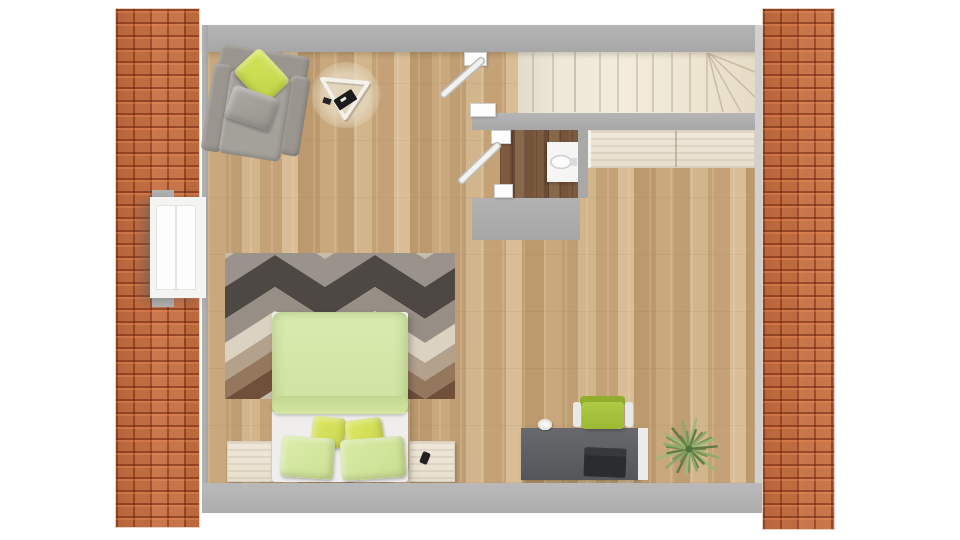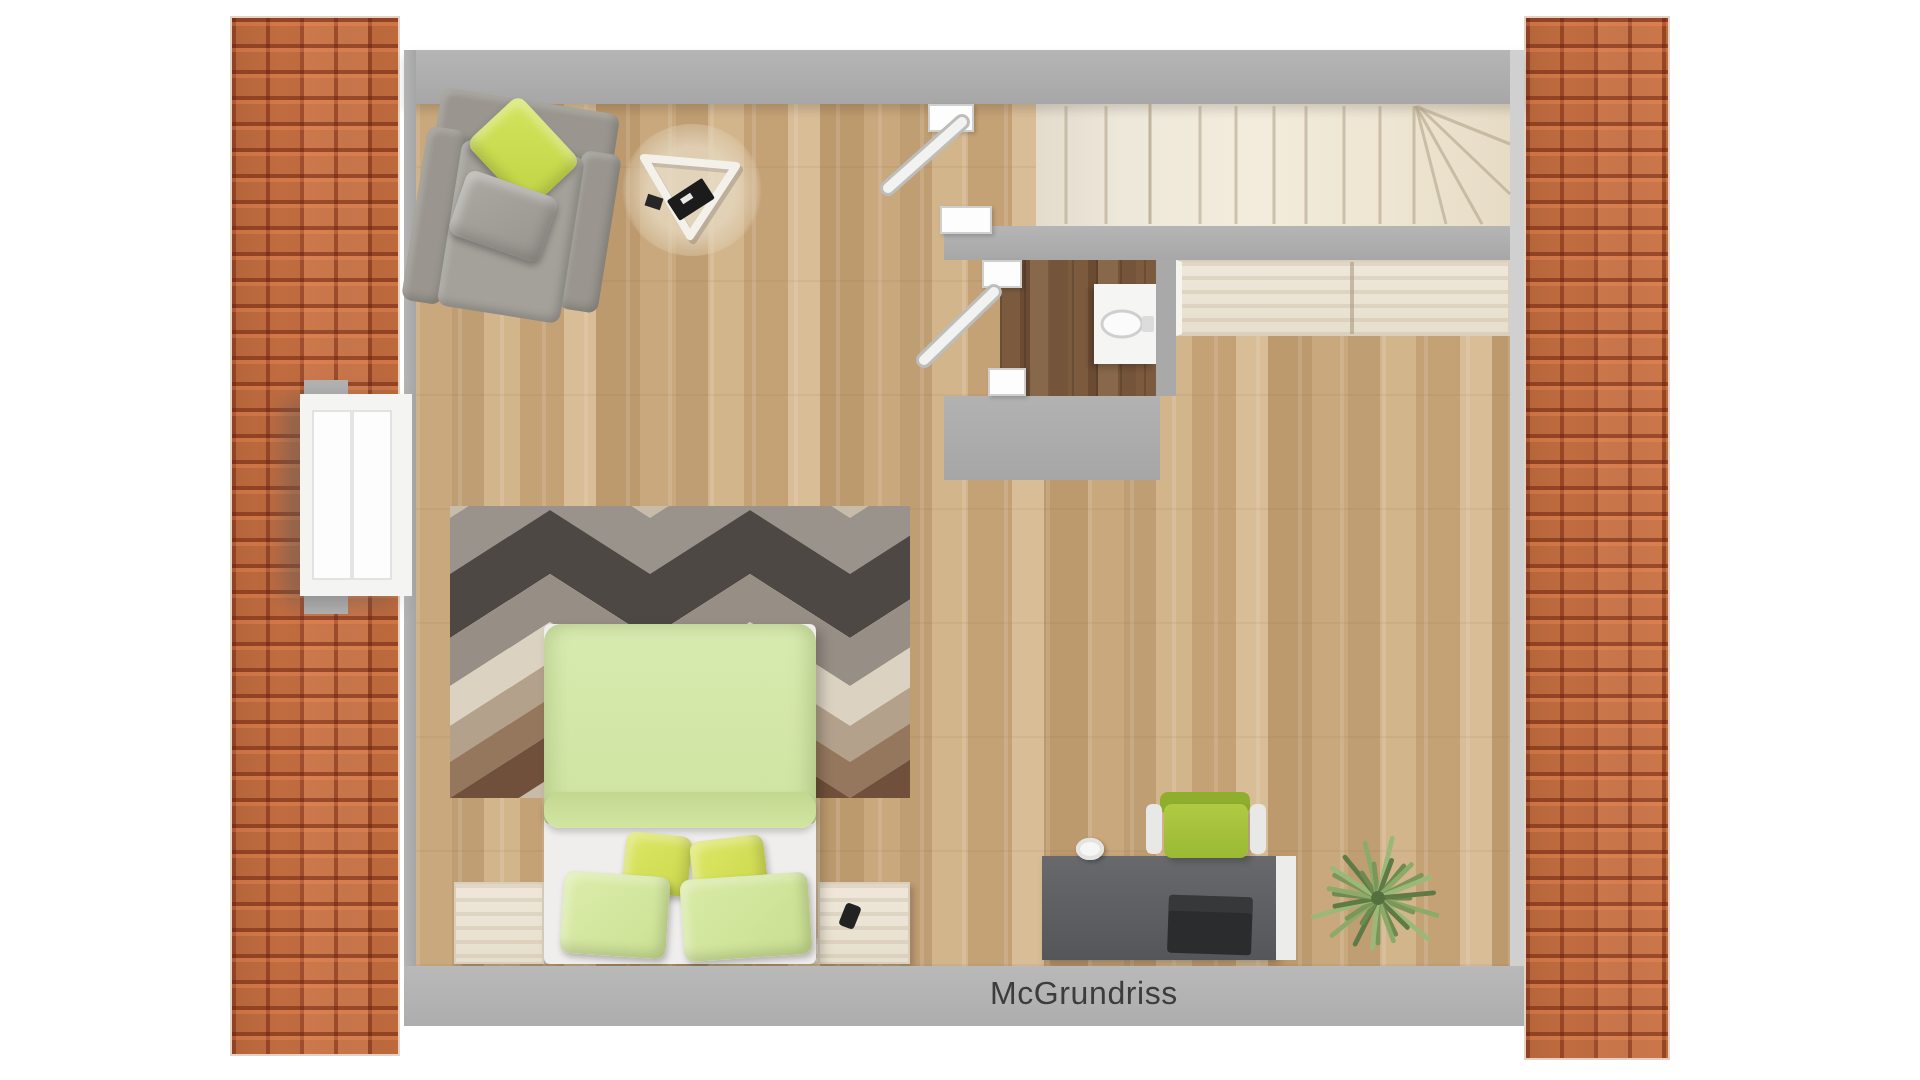--- a/index.html
+++ b/index.html
@@ -211,15 +211,14 @@
       </g>
     </g>
 
     <g>
       <ellipse cx="561" cy="162" rx="10" ry="6.5" fill="#fbfbfb" stroke="#cfcfcf" stroke-width="1.5"></ellipse>
       <rect x="571" y="158" width="6" height="8" rx="1" fill="#dcdcdc"></rect>
     </g>
   </svg>
 
   <div class="wall" style="left:202px;top:483px;width:560px;height:30px;background:linear-gradient(180deg,#b9b9b9,#adadad);"></div>
-  <div class="caption" style="left:442px;top:487px;width:200px;height:22px;line-height:22px;">McGrundriss</div>
 
 </div>
 
 </body></html>

